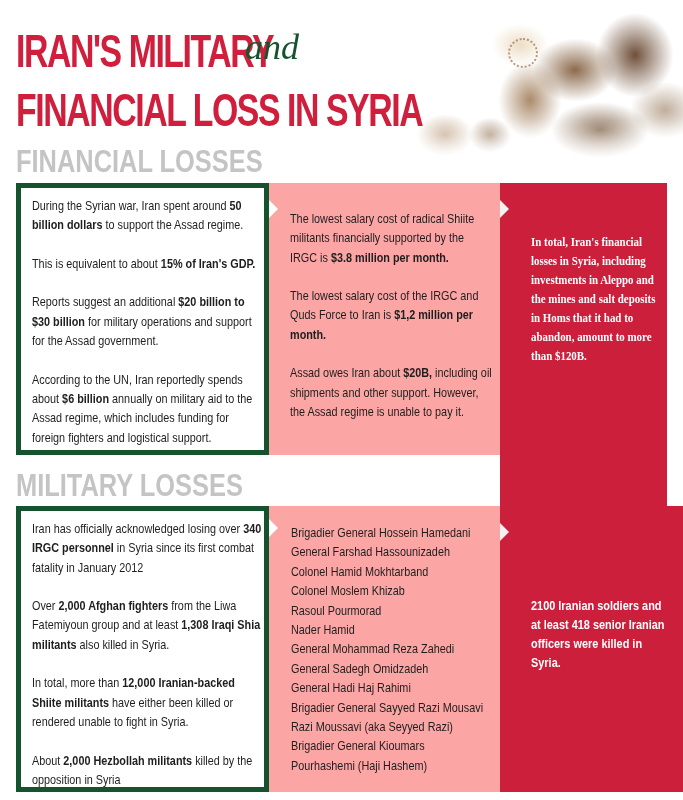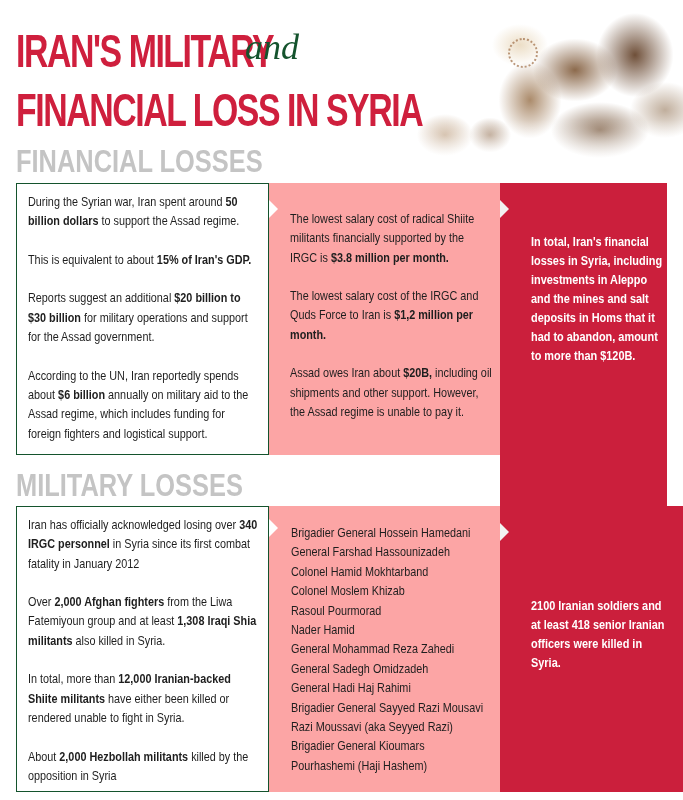--- a/index.html
+++ b/index.html
@@ -45,21 +45,21 @@
   .section-heading {
     position: absolute; left: 16px;
     font-weight: bold; color: #c4c4c4; font-size: 31px;
     transform: scaleX(0.82); transform-origin: left top; white-space: nowrap;
     line-height: 1;
   }
   .section-heading.fin { top: 146px; }
   .section-heading.mil { top: 470px; }
 
   .panel { position: absolute; }
-  .panel.white { background: #ffffff; border: 1px solid #14532d; }
+  .panel.white { background: #ffffff; border: 5px solid #14532d; }
   .panel.grey { background: #fca5a5; }
   .panel.red { background: #cb1f3c; }
 
   .panel .arrow {
     position: absolute; left: 0; width: 0; height: 0;
     border-top: 9px solid transparent; border-bottom: 9px solid transparent;
   }
   .panel.grey .arrow { border-left: 9px solid #ffffff; }
   .panel.red .arrow { border-left: 9px solid #f2f2f2; }
 
@@ -102,21 +102,21 @@
     </div>
 </div>
 <div class="panel grey" style="left:269px; top:183px; width:231px; height:272px;">
   <span class="arrow" style="top:17px;"></span>
   <div class="txt" style="left:21px; top:27px; width:236px;">
       <p><span>The lowest salary cost of radical Shiite militants financially supported by the IRGC is </span><b>$3.8 million per month.</b></p>
       <p><span>The lowest salary cost of the IRGC and Quds Force to Iran is </span><b>$1,2 million per month.</b></p>
       <p><span>Assad owes Iran about </span><b>$20B,</b><span> including oil shipments and other support. However, the Assad regime is unable to pay it.</span></p>
     </div>
 </div>
-<div class="panel red" style="left:500px; top:183px; width:167px; height:344px;">
+<div class="panel red" style="left:500px; top:183px; width:167px; height:344px;font-family:Liberation Serif, serif;">
   <span class="arrow" style="top:17px;"></span>
   <div class="red-txt" style="left:31px; top:49px; width:160px;">In total, Iran's financial losses in Syria, including investments in Aleppo and the mines and salt deposits in Homs that it had to abandon, amount to more than $120B.</div>
 </div>
 
 <div class="section-heading mil">MILITARY LOSSES</div>
 
 <div class="panel white" style="left:16px; top:506px; width:253px; height:286px;">
   <div class="txt" style="left:11px; top:9px; width:270px;">
       <p><span>Iran has officially acknowledged losing over </span><b>340 IRGC personnel</b><span> in Syria since its first combat fatality in January 2012</span></p>
       <p><span>Over </span><b>2,000 Afghan fighters</b><span> from the Liwa Fatemiyoun group and at least </span><b>1,308 Iraqi Shia militants</b><span> also killed in Syria.</span></p>

